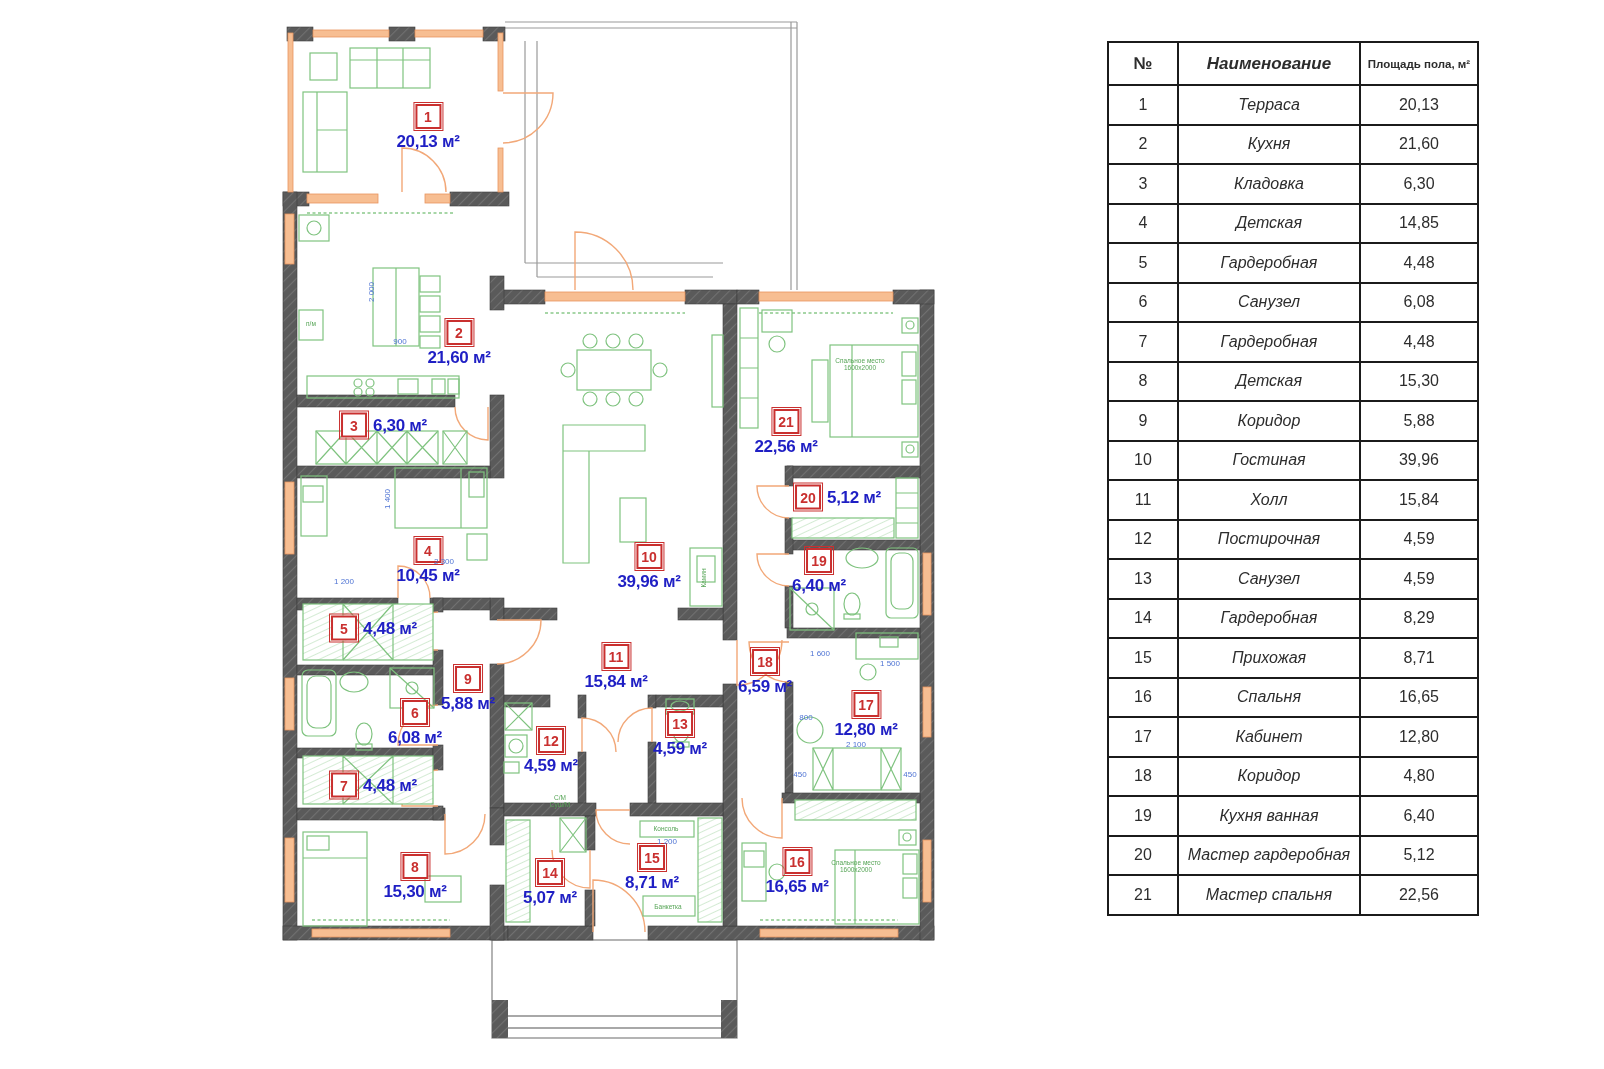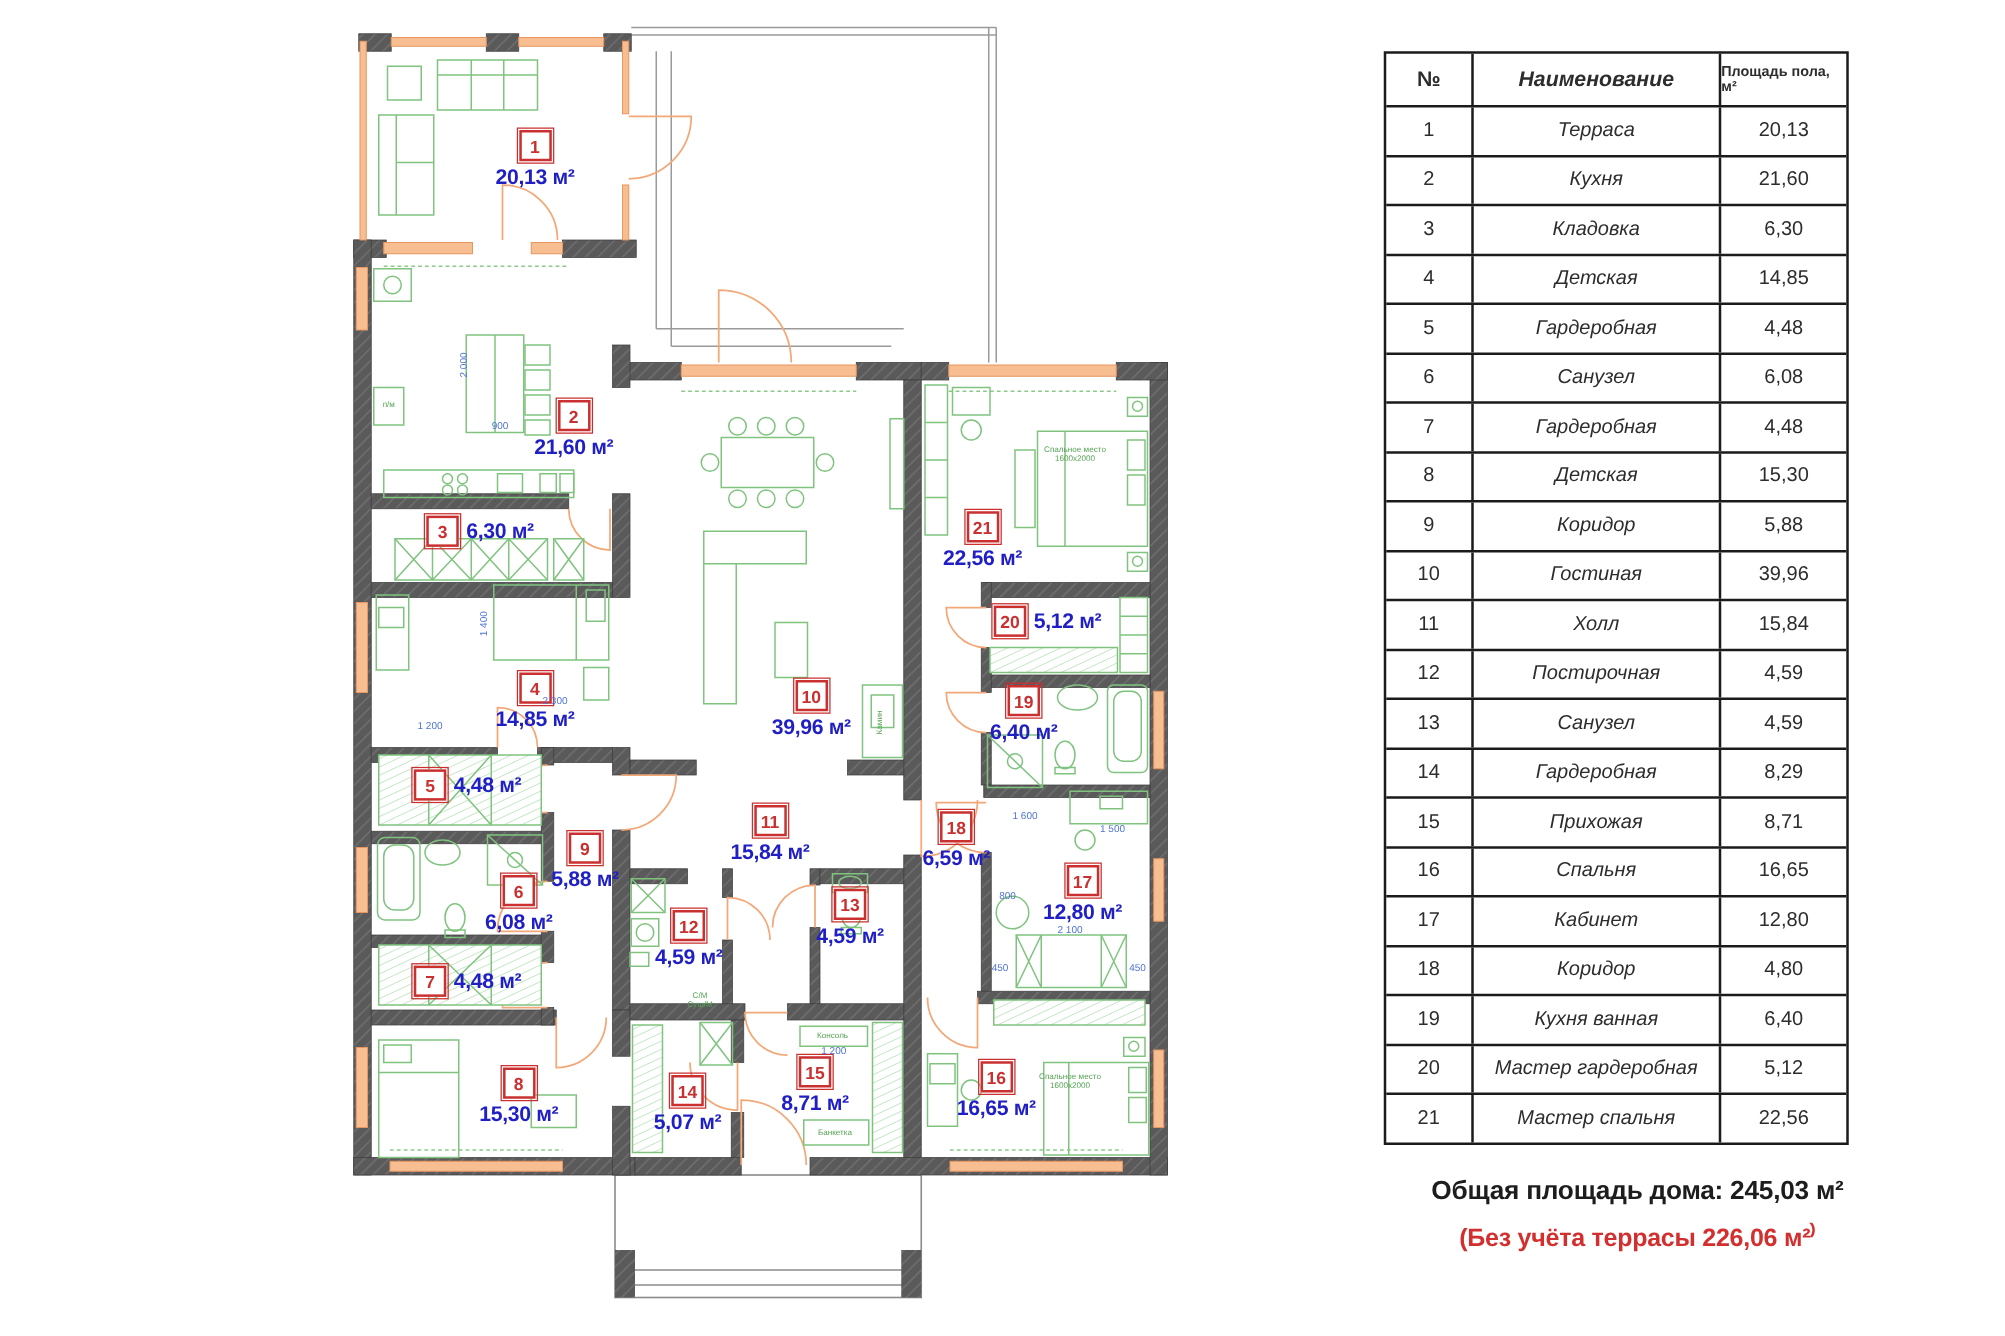--- a/index.html
+++ b/index.html
@@ -21,21 +21,21 @@
   .note{position:absolute;color:#57A557;font-size:6.5px;transform:translate(-50%,-50%);
         text-align:center;white-space:pre-line;line-height:1.15;}
   
   .table-panel{position:absolute;left:1107px;top:41px;width:368px;border:2px solid #1B1B1B;
                background:#fff;color:#2D2D2D;}
   .t-row{display:flex;height:37.5px;border-top:2px solid #1B1B1B;}
   .t-row.head{height:41px;border-top:none;font-weight:bold;}
   .t-cell{display:flex;align-items:center;justify-content:center;font-size:16px;}
   .c1{width:68px;border-right:2px solid #1B1B1B;}
   .c2{flex:1;border-right:2px solid #1B1B1B;font-style:italic;}
-  .c3{width:100px;}
+  .c3{width:116px;}
   .t-row.head .c1,.t-row.head .c2{font-size:17px;}
   .t-row.head .c3{font-size:11.5px;}
   
   .totals{position:absolute;left:1118px;top:941px;width:384px;text-align:center;}
   .tot-line1{color:#1d1d1d;font-size:21px;font-weight:bold;letter-spacing:-0.2px;}
   .tot-line2{margin-top:11px;color:#D32F2F;font-size:20px;font-weight:bold;letter-spacing:-0.2px;}
 </style>
 </head>
 <body>
 
@@ -299,21 +299,21 @@
         <div class="room-label col" style="left: 459px; top: 344px;">
           <span class="rnum">2</span>
           <span class="rarea">21,60 м²</span>
         </div>
         <div class="room-label row" style="left: 384px; top: 425px;">
           <span class="rnum">3</span>
           <span class="rarea">6,30 м²</span>
         </div>
         <div class="room-label col" style="left: 428px; top: 562px;">
           <span class="rnum">4</span>
-          <span class="rarea">14,85 м²</span>
+          <span class="rarea">10,45 м²</span>
         </div>
         <div class="room-label row" style="left: 374px; top: 628px;">
           <span class="rnum">5</span>
           <span class="rarea">4,48 м²</span>
         </div>
         <div class="room-label col" style="left: 415px; top: 724px;">
           <span class="rnum">6</span>
           <span class="rarea">6,08 м²</span>
         </div>
         <div class="room-label row" style="left: 374px; top: 785px;">
@@ -509,18 +509,14 @@
           <div class="t-cell c3">5,12</div>
         </div>
         <div class="t-row">
           <div class="t-cell c1">21</div>
           <div class="t-cell c2">Мастер спальня</div>
           <div class="t-cell c3">22,56</div>
         </div>
       </div>
   </div>
 
-  <div class="totals">
-    <div class="tot-line1">Общая площадь дома:  245,03 м²</div>
-    <div class="tot-line2">(Без учёта террасы  226,06 м²⁾</div>
-  </div>
 
 </div>
 
 </body></html>

